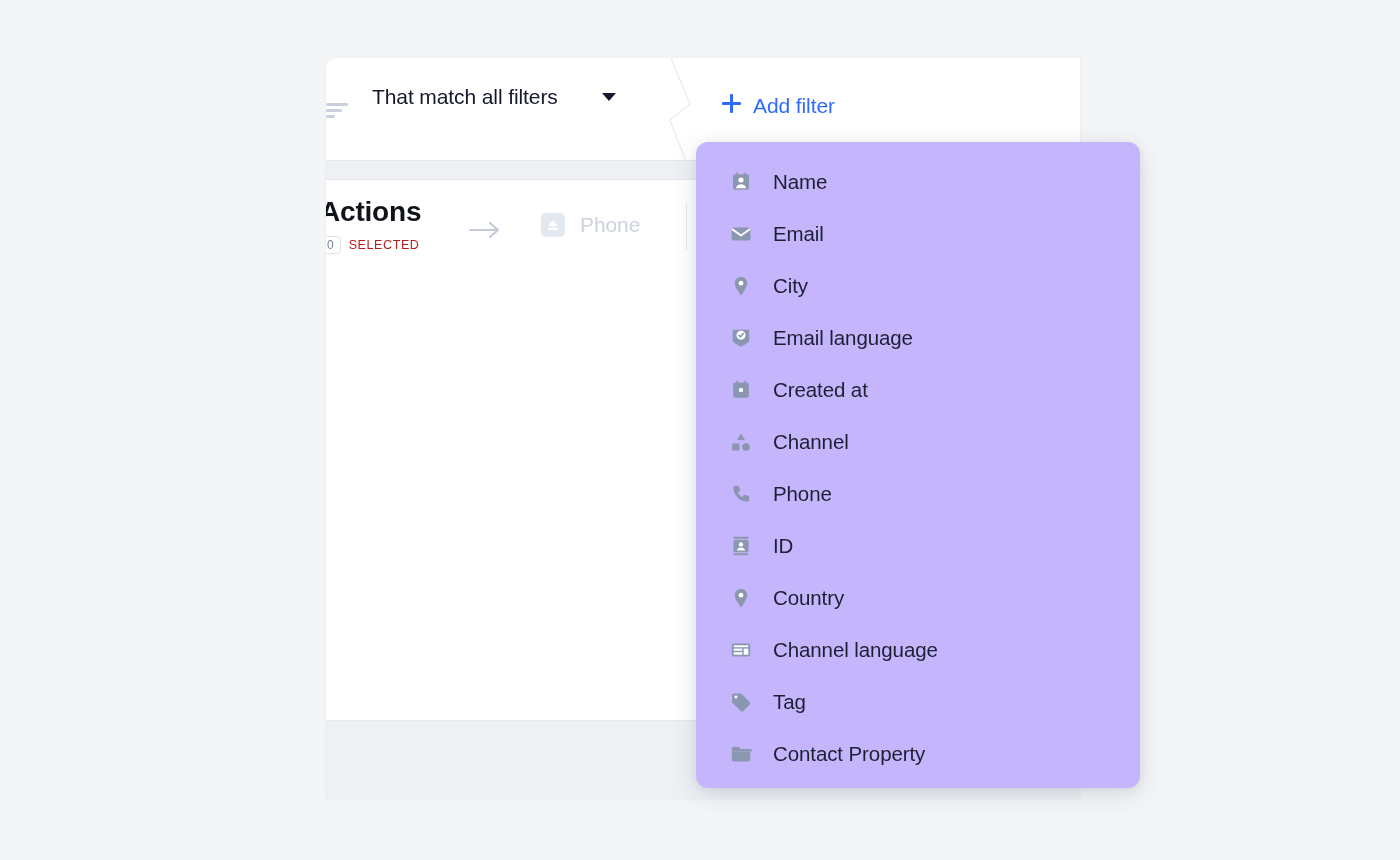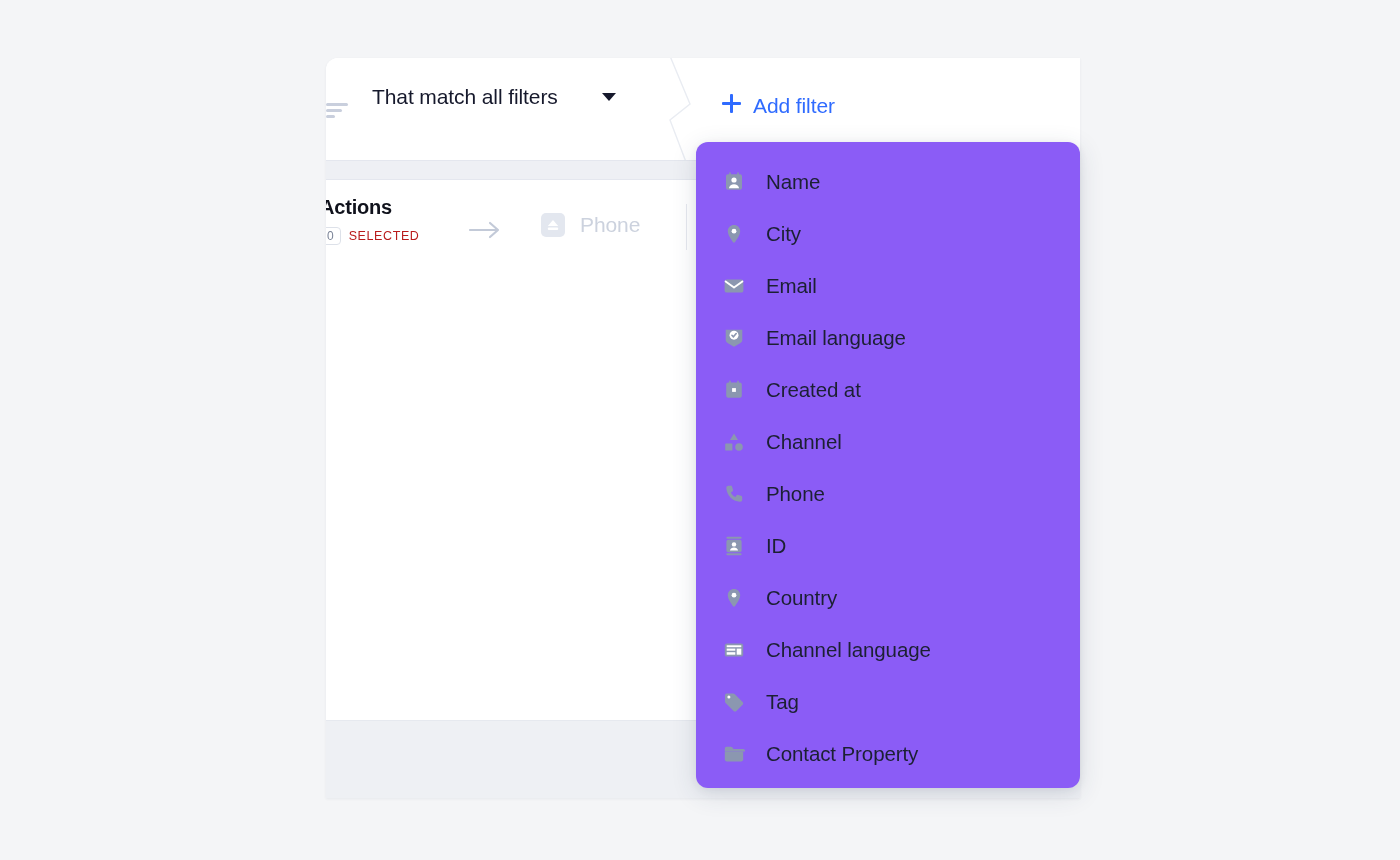--- a/index.html
+++ b/index.html
@@ -145,21 +145,21 @@
     width: 754px;
     height: 78px;
   }
 
   .actions-title-group {
     position: absolute;
     left: -6px;
     top: 16px;
   }
   .actions-title {
-    font-size: 20px;
+    font-size: 28px;
     font-weight: bold;
     color: #10121c;
     letter-spacing: -0.2px;
   }
   .selected-line {
     display: flex;
     align-items: center;
     gap: 8px;
     margin-top: 8px;
   }
@@ -218,27 +218,27 @@
     height: 78px;
     background: #eef0f4;
     border-top: 1px solid #e6e9ef;
   }
 
   
   .dropdown {
     position: absolute;
     left: 696px;
     top: 142px;
-    width: 384px;
+    width: 444px;
     height: 646px;
-    background: #8b5cf6;
+    background: #c4b5fd;
     border-radius: 12px;
     box-shadow: 0 6px 26px rgba(46,56,84,0.14),
                 0 2px 8px rgba(46,56,84,0.07);
-    padding: 14px 0;
+    padding: 14px 7px;
     overflow: hidden;
   }
 
   .menu-item {
     display: flex;
     align-items: center;
     height: 52px;
     padding-left: 26px;
     gap: 20px;
     cursor: pointer;
@@ -332,35 +332,35 @@
         <circle cx="11" cy="9" r="2.6" fill="#ffffff"></circle>
         <path d="M5.9 17.2c.5-2.6 2.6-4 5.1-4s4.6 1.4 5.1 4H5.9z" fill="#ffffff"></path>
       </svg>
     </span>
     <span class="menu-label">Name</span>
   </div>
 
   <div class="menu-item">
     <span class="menu-icon">
       <svg width="22" height="22" viewBox="0 0 22 22" fill="currentColor">
+        <rect x="1.6" y="4.6" width="18.8" height="13" rx="2.2"></rect>
+        <path d="M2.6 6.4 L11 12.6 L19.4 6.4" stroke="#ffffff" stroke-width="1.9" fill="none" stroke-linecap="round" stroke-linejoin="round"></path>
+      </svg>
+    </span>
+    <span class="menu-label">Email</span>
+  </div>
+
+  <div class="menu-item">
+    <span class="menu-icon">
+      <svg width="22" height="22" viewBox="0 0 22 22" fill="currentColor">
         <path d="M11 2.1c-3.5 0-6.2 2.7-6.2 6.1 0 4.6 5.5 11.1 5.7 11.4.3.3.8.3 1 0 .2-.3 5.7-6.8 5.7-11.4 0-3.4-2.7-6.1-6.2-6.1z"></path>
         <circle cx="11" cy="8.2" r="2.4" fill="#ffffff"></circle>
       </svg>
     </span>
     <span class="menu-label">City</span>
-  </div>
-
-  <div class="menu-item">
-    <span class="menu-icon">
-      <svg width="22" height="22" viewBox="0 0 22 22" fill="currentColor">
-        <rect x="1.6" y="4.6" width="18.8" height="13" rx="2.2"></rect>
-        <path d="M2.6 6.4 L11 12.6 L19.4 6.4" stroke="#ffffff" stroke-width="1.9" fill="none" stroke-linecap="round" stroke-linejoin="round"></path>
-      </svg>
-    </span>
-    <span class="menu-label">Email</span>
   </div>
 
   <div class="menu-item">
     <svg class="menu-icon" width="22" height="22" viewBox="0 0 22 22" fill="currentColor">
       <path d="M3.4 3.4h15.2v9.2c0 1.6-1 2.6-2.4 3.4l-5.2 3-5.2-3c-1.4-.8-2.4-1.8-2.4-3.4V3.4z"></path>
       <circle cx="11" cy="8.4" r="4.1" fill="#ffffff"></circle>
       <path d="M9.1 8.5 L10.5 9.9 L13 6.9" stroke="currentColor" stroke-width="1.5" fill="none" stroke-linecap="round" stroke-linejoin="round"></path>
     </svg>
     <span class="menu-label">Email language</span>
   </div>

